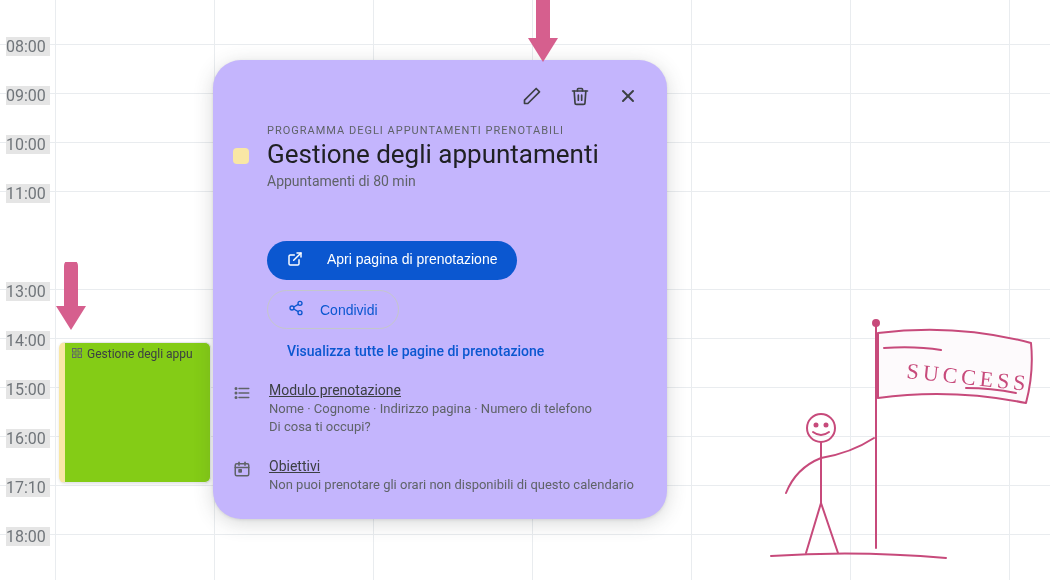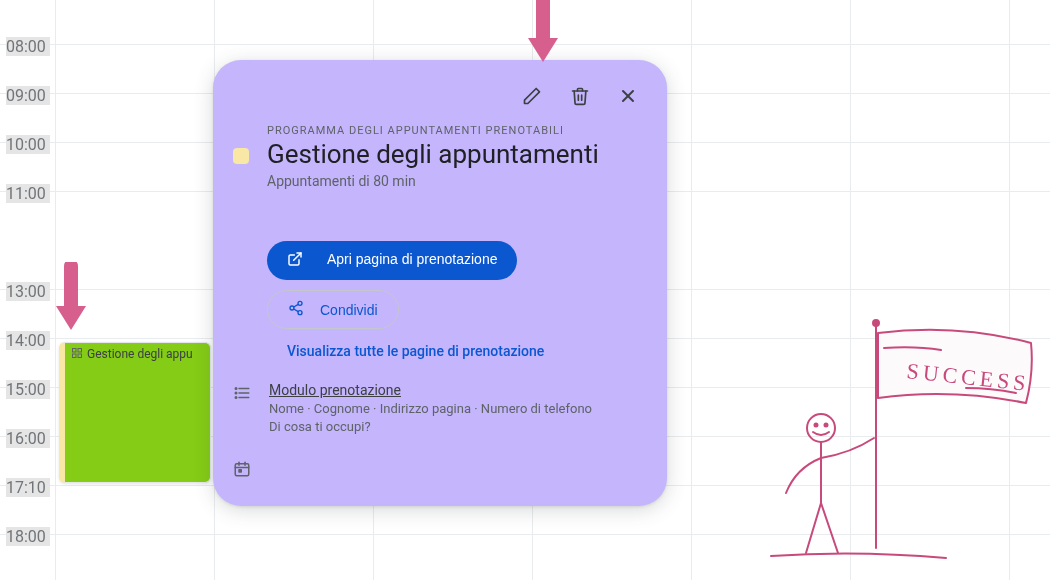--- a/index.html
+++ b/index.html
@@ -365,20 +365,24 @@
   <div class="detail-row">
     <div class="detail-icon">
       <svg width="18" height="18" viewBox="0 0 24 24" fill="none" stroke="currentColor" stroke-width="2" stroke-linecap="round" stroke-linejoin="round">
           <rect x="3" y="5" width="18" height="16" rx="2"></rect>
           <line x1="16" y1="3" x2="16" y2="7"></line>
           <line x1="8" y1="3" x2="8" y2="7"></line>
           <line x1="3" y1="10" x2="21" y2="10"></line>
           <rect x="8" y="13" width="3" height="3" fill="currentColor"></rect>
         </svg>
     </div>
+    <div>
+      <div class="detail-title">Obiettivi</div>
+      <div class="detail-sub">Non puoi prenotare gli orari non disponibili di questo calendario</div>
+    </div>
   </div>
 
 </div>
 
 <div class="arrow" style="left:520px; top:-6px;">
   <svg width="46" height="76" viewBox="0 0 46 76">
       <path d="M23 4 L23 52" stroke="#d65f8e" stroke-width="14" stroke-linecap="round"></path>
       <path d="M8 44 L23 68 L38 44 Z" fill="#d65f8e"></path>
     </svg>
 </div>

